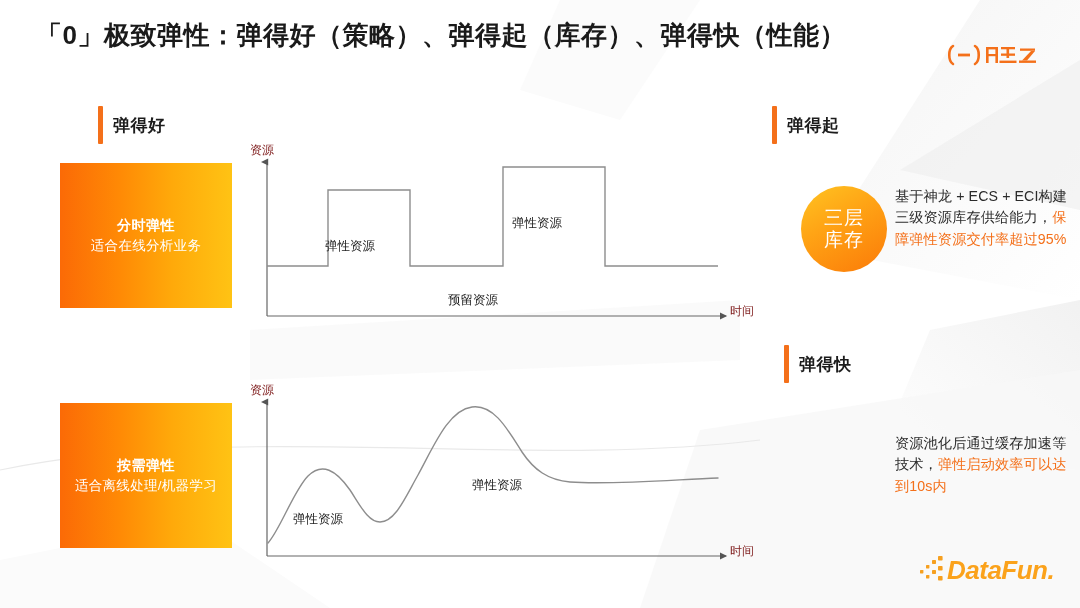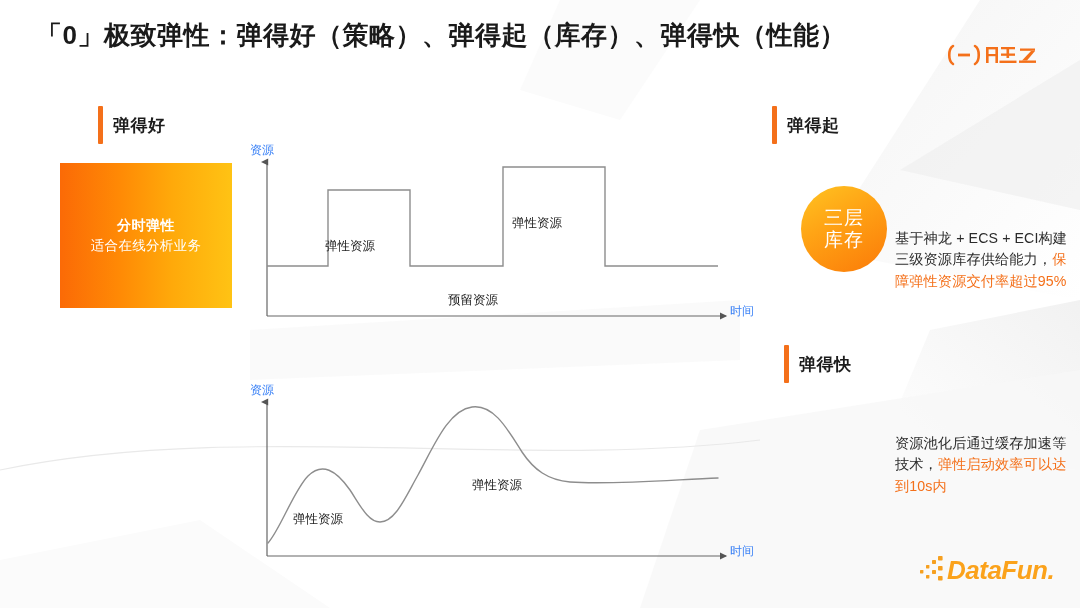--- a/index.html
+++ b/index.html
@@ -35,21 +35,21 @@
     background:linear-gradient(90deg,#FB6A06 0%,#FF8A05 35%,#FFA90A 65%,#FFC314 100%);
     display:flex;flex-direction:column;align-items:center;justify-content:center;
     color:#ffffff;text-align:center;
   }
   .orange-box .ob-title{font-size:14px;font-weight:700;line-height:1.5;letter-spacing:.5px;}
   .orange-box .ob-sub{font-size:13.5px;font-weight:400;line-height:1.5;letter-spacing:.3px;}
 
   
   .chart{position:absolute;}
   .axis-label{
-    position:absolute;font-size:12px;color:#3b82f6;white-space:nowrap;text-align:center;
+    position:absolute;font-size:12px;color:#7f1d1d;white-space:nowrap;text-align:center;
   }
   .series-label{
     position:absolute;font-size:12.5px;color:#222;white-space:nowrap;margin-top:8px;
   }
 
   
   .circle{
     position:absolute;width:86px;height:86px;border-radius:50%;
     background:linear-gradient(150deg,#FFC422 0%,#FFA415 40%,#FB7A08 100%);
     display:flex;flex-direction:column;align-items:center;justify-content:center;
@@ -116,20 +116,24 @@
   <div class="sec-head" style="left:58px;top:106px;padding-left:40px;">
     <div class="sec-bar"></div>
     <div class="sec-title">弹得好</div>
   </div>
 
   <div class="orange-box" style="left:60px;top:163px;width:172px;height:145px;">
     <div class="ob-title">分时弹性</div>
     <div class="ob-sub">适合在线分析业务</div>
   </div>
 
+  <div class="orange-box" style="left:60px;top:403px;width:172px;height:145px;">
+    <div class="ob-title">按需弹性</div>
+    <div class="ob-sub">适合离线处理/机器学习</div>
+  </div>
 
   <div class="chart" style="left:250px;top:140px;width:500px;height:190px;">
     <div class="axis-label" style="left:0px;top:2px;">资源</div>
     <div class="axis-label" style="left:480px;top:163px;">时间</div>
 
     <svg width="500" height="190" viewBox="0 0 500 190">
       <defs>
         <marker id="arrU" markerWidth="7" markerHeight="7" refX="3" refY="5" orient="auto">
           <path d="M3,0 L0,6 L6,6 Z" fill="#555"></path>
         </marker>
@@ -175,21 +179,21 @@
   <div class="sec-head" style="left:772px;top:106px;">
     <div class="sec-bar"></div>
     <div class="sec-title">弹得起</div>
   </div>
 
   <div class="circle" style="left:801px;top:186px;">
     <span>三层</span>
     <span>库存</span>
   </div>
 
-  <div class="desc" style="left:895px;top:186px;margin-top:42px;">
+  <div class="desc" style="left:895px;top:186px;">
     <span>基于神龙 + ECS + ECI构建三级资源库存供给能力，</span><span class="hl">保障弹性资源交付率超过95%</span>
   </div>
 
   <div class="sec-head" style="left:772px;top:345px;padding-left:12px;">
     <div class="sec-bar"></div>
     <div class="sec-title">弹得快</div>
   </div>
 
 
   <div class="desc" style="left:895px;top:433px;">

